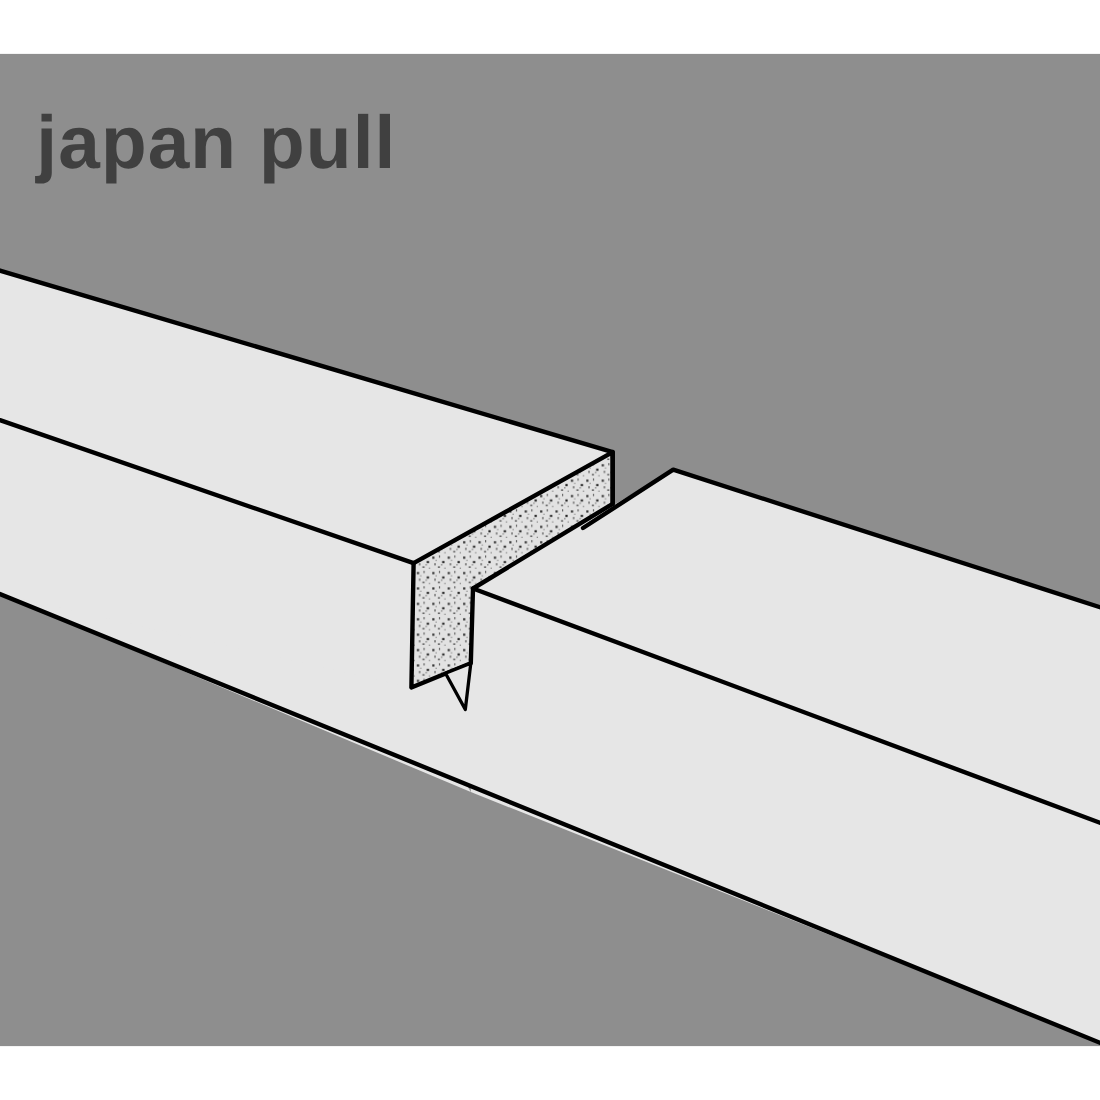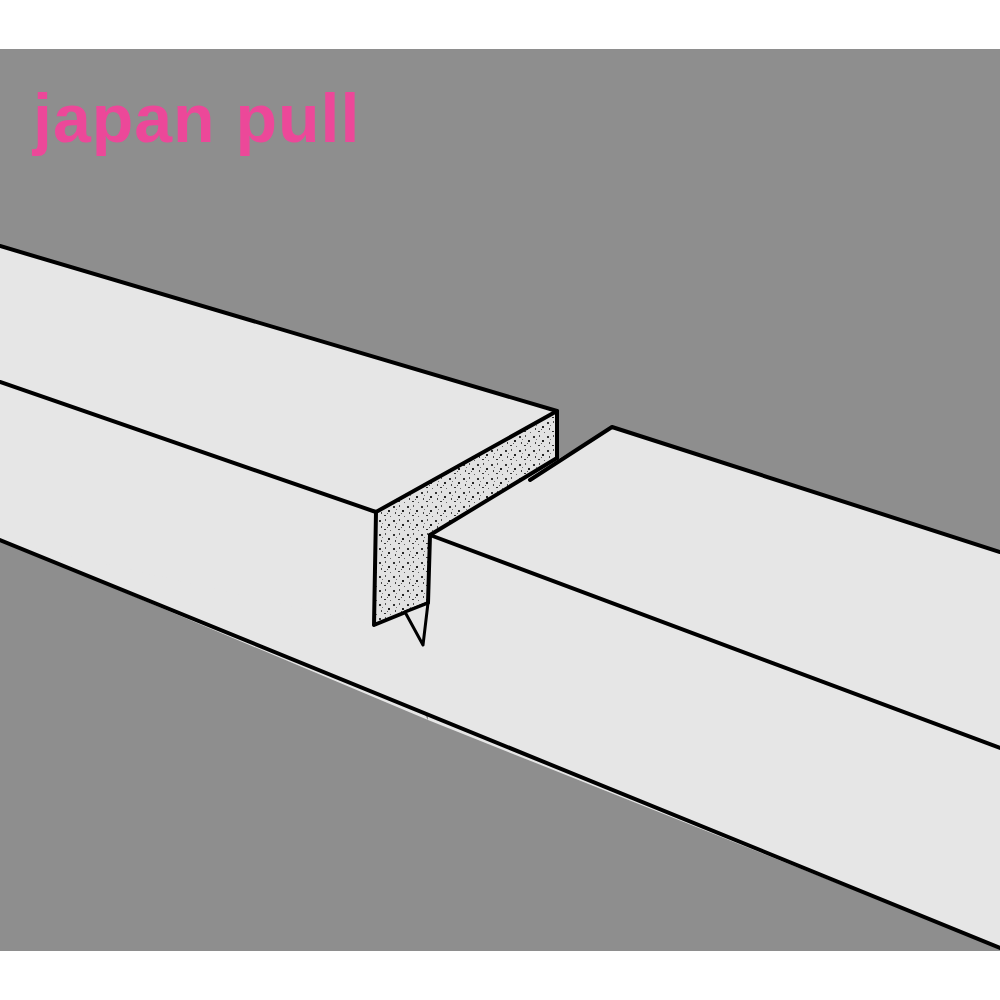--- a/index.html
+++ b/index.html
@@ -1,18 +1,18 @@
 <!DOCTYPE html>
 <html><head>
 <meta charset="utf-8">
 <style>
   html, body { margin:0; padding:0; background:#ffffff; }
   body { width:1000px; height:1000px; position:relative; overflow:hidden; }
   .canvas { position:absolute; left:0; top:49px; width:1000px; height:902px; background:#8e8e8e; }
-  .title { position:absolute; left:33px; top:84px; font-family:"Liberation Sans", sans-serif; font-weight:bold; font-size:68px; letter-spacing:1px; color:#ec4899; line-height:1; }
+  .title { position:absolute; left:33px; top:96px; font-family:"Liberation Sans", sans-serif; font-weight:bold; font-size:68px; letter-spacing:1px; color:#404040; line-height:1; }
   svg.drawing { position:absolute; left:0; top:0; }
 </style>
 </head>
 <body>
 
 <div class="canvas"></div>
 
 <svg class="drawing" width="1000" height="1000" viewBox="0 0 1000 1000">
   <defs>
     <pattern id="stipple" width="14" height="14" patternUnits="userSpaceOnUse">

